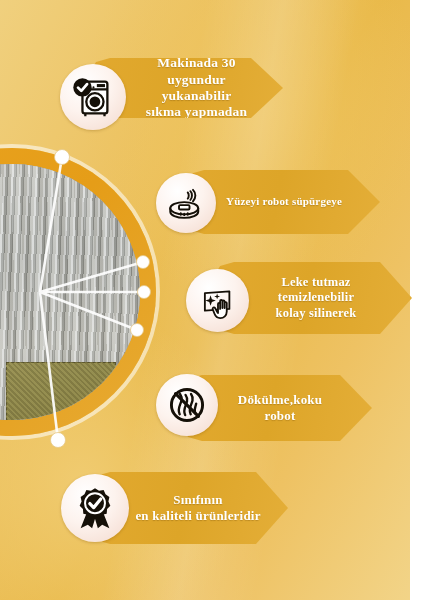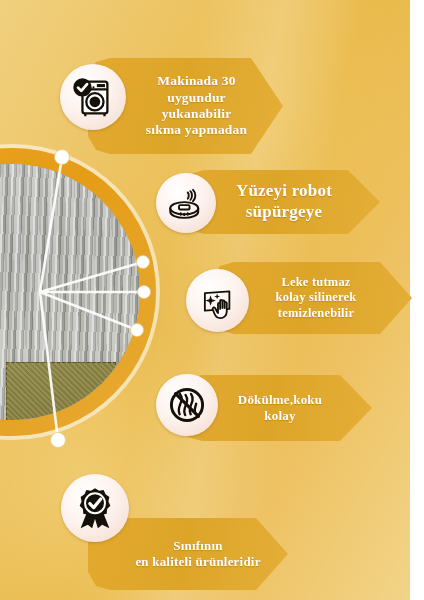--- a/index.html
+++ b/index.html
@@ -130,41 +130,41 @@
     background: radial-gradient(circle at 36% 30%, #ffffff 0%, #fdf3ee 45%, #f3d9cd 100%);
     box-shadow: 0 1px 3px rgba(120,80,10,0.30);
     display: flex;
     align-items: center;
     justify-content: center;
     overflow: hidden;
   }
   .icon-badge svg { display: block; }
 
   
-  #banner-1 { left: 88px;  top: 58px;  width: 195px; height: 96px; }
+  #banner-1 { left: 88px;  top: 58px;  width: 195px; height: 60px; }
   #banner-1 .banner-text { font-size: 13.5px; padding-left: 48px; }
   #icon-1  { left: 60px;  top: 64px;  width: 66px;  height: 66px; }
 
   
   #banner-2 { left: 182px; top: 170px; width: 198px; height: 64px; }
-  #banner-2 .banner-text { font-size: 17px; padding-left: 32px; }
+  #banner-2 .banner-text { font-size: 11px; padding-left: 32px; }
   #icon-2  { left: 156px; top: 173px; width: 60px;  height: 60px; }
 
   
   #banner-3 { left: 212px; top: 262px; width: 200px; height: 72px; }
   #banner-3 .banner-text { font-size: 12.5px; padding-left: 34px; }
   #icon-3  { left: 186px; top: 269px; width: 63px;  height: 63px; }
 
   
   #banner-4 { left: 180px; top: 375px; width: 192px; height: 66px; }
   #banner-4 .banner-text { font-size: 13px; padding-left: 34px; }
   #icon-4  { left: 156px; top: 374px; width: 62px;  height: 62px; }
 
   
-  #banner-5 { left: 88px;  top: 472px; width: 200px; height: 72px; margin-top: 46px; }
+  #banner-5 { left: 88px;  top: 472px; width: 200px; height: 72px; }
   #banner-5 .banner-text { font-size: 13px; padding-left: 46px; }
   #icon-5  { left: 61px;  top: 474px; width: 68px;  height: 68px; }
 </style>
 </head>
 <body>
 
 <div id="poster">
 
   <div class="bg-panel"></div>
   <div class="bg-sheen"></div>
@@ -235,22 +235,22 @@
         <path d="M 32 22 C 35.6 18.4 35.6 12.6 32 9"></path>
         <path d="M 29 20.5 C 31.4 18.1 31.4 12.9 29 10.5"></path>
         <path d="M 26 19 C 27.5 17.5 27.5 13.5 26 12"></path>
       </g>
     </svg>
   </div>
 
   <div class="banner" id="banner-3">
     <div class="banner-text">
       <div>Leke tutmaz</div>
+      <div>temizlenebilir</div>
       <div>kolay silinerek</div>
-      <div>temizlenebilir</div>
     </div>
   </div>
   <div class="icon-badge" id="icon-3">
     <svg viewBox="0 0 48 48" width="42" height="42">
       <g fill="none" stroke="#151008" stroke-width="2.1" stroke-linejoin="round">
         <path d="M 9 15 L 37 13 L 37 33 L 9 35 Z"></path>
         <path d="M 15.5 17.5 L 17 22 L 21.5 23.5 L 17 25 L 15.5 29.5 L 14 25 L 9.5 23.5 L 14 22 Z" fill="#151008" stroke="none"></path>
         <path d="M 23 15.5 L 23.8 18 L 26.3 18.8 L 23.8 19.6 L 23 22 L 22.2 19.6 L 19.7 18.8 L 22.2 18 Z" fill="#151008" stroke="none"></path>
         <path d="M 24 38.5 L 24 27.5 C 24 25.9 26.4 25.9 26.4 27.5 L 26.4 33
                  L 26.4 24 C 26.4 22.3 29 22.3 29 24 L 29 32
@@ -258,21 +258,21 @@
                  L 31.5 26.4 C 31.5 24.8 34 24.8 34 26.4 L 34 36
                  C 34 40.6 30.6 43.5 26.6 43.5 C 23.2 43.5 21 41.4 20 38.6 L 18 33.5
                  C 17.3 31.6 19.6 30.4 20.6 32.1 L 24 38" fill="#ffffff" stroke="#151008" stroke-width="2.1"></path>
       </g>
     </svg>
   </div>
 
   <div class="banner" id="banner-4">
     <div class="banner-text">
       <div>Dökülme,koku</div>
-      <div>kolay</div>
+      <div>robot</div>
     </div>
   </div>
   <div class="icon-badge" id="icon-4">
     <svg viewBox="0 0 48 48" width="44" height="44">
       <circle cx="24" cy="24" r="17" fill="none" stroke="#151008" stroke-width="3.2"></circle>
       <g fill="none" stroke="#151008" stroke-width="2.6" stroke-linecap="round">
         <path d="M 16 34 C 13 28 17 24 18 19 C 18.8 15.4 17.4 13.4 16.4 12"></path>
         <path d="M 22 35 C 19 29 23 25 24 20 C 24.8 16.4 23.4 14.4 22.4 13"></path>
         <path d="M 28 34 C 25 28 29 24 30 19 C 30.8 15.4 29.4 13.4 28.4 12"></path>
         <path d="M 33 33 C 31 29 33.5 26 34 22.5"></path>

